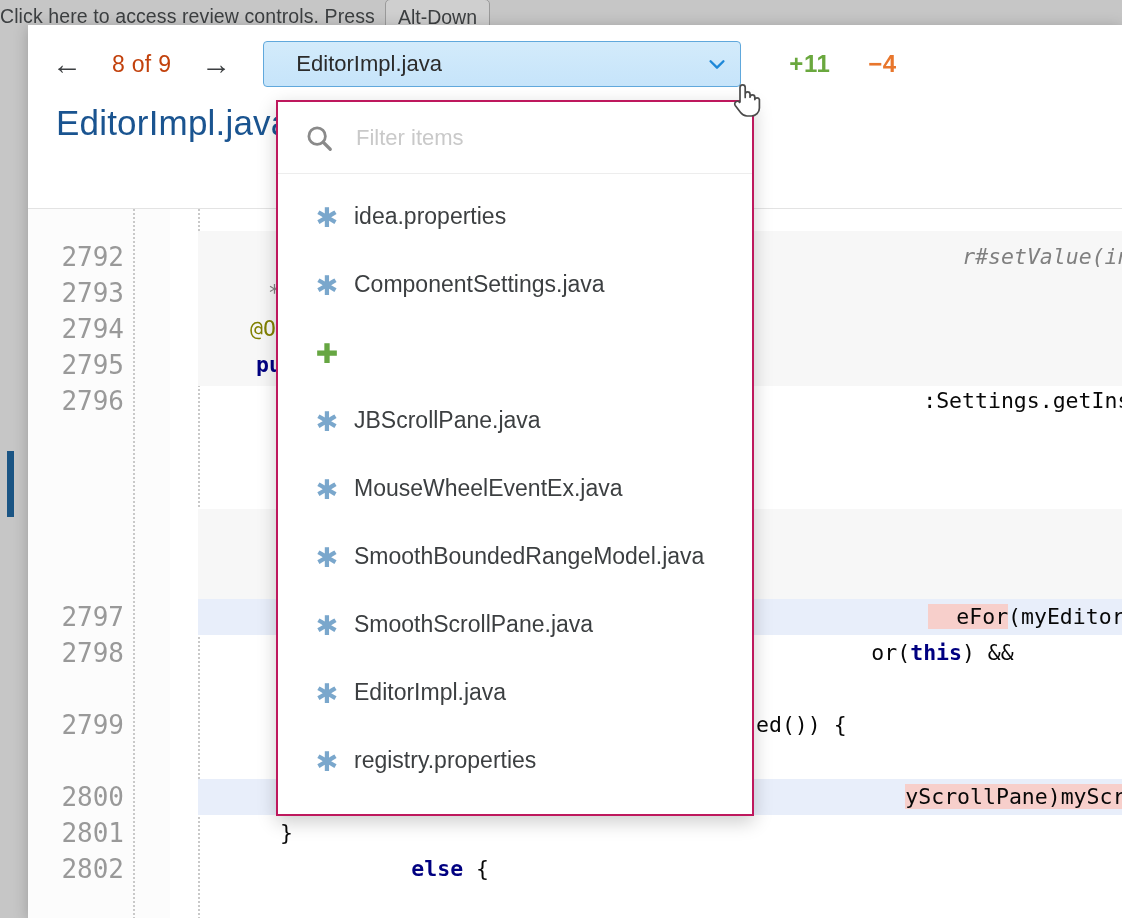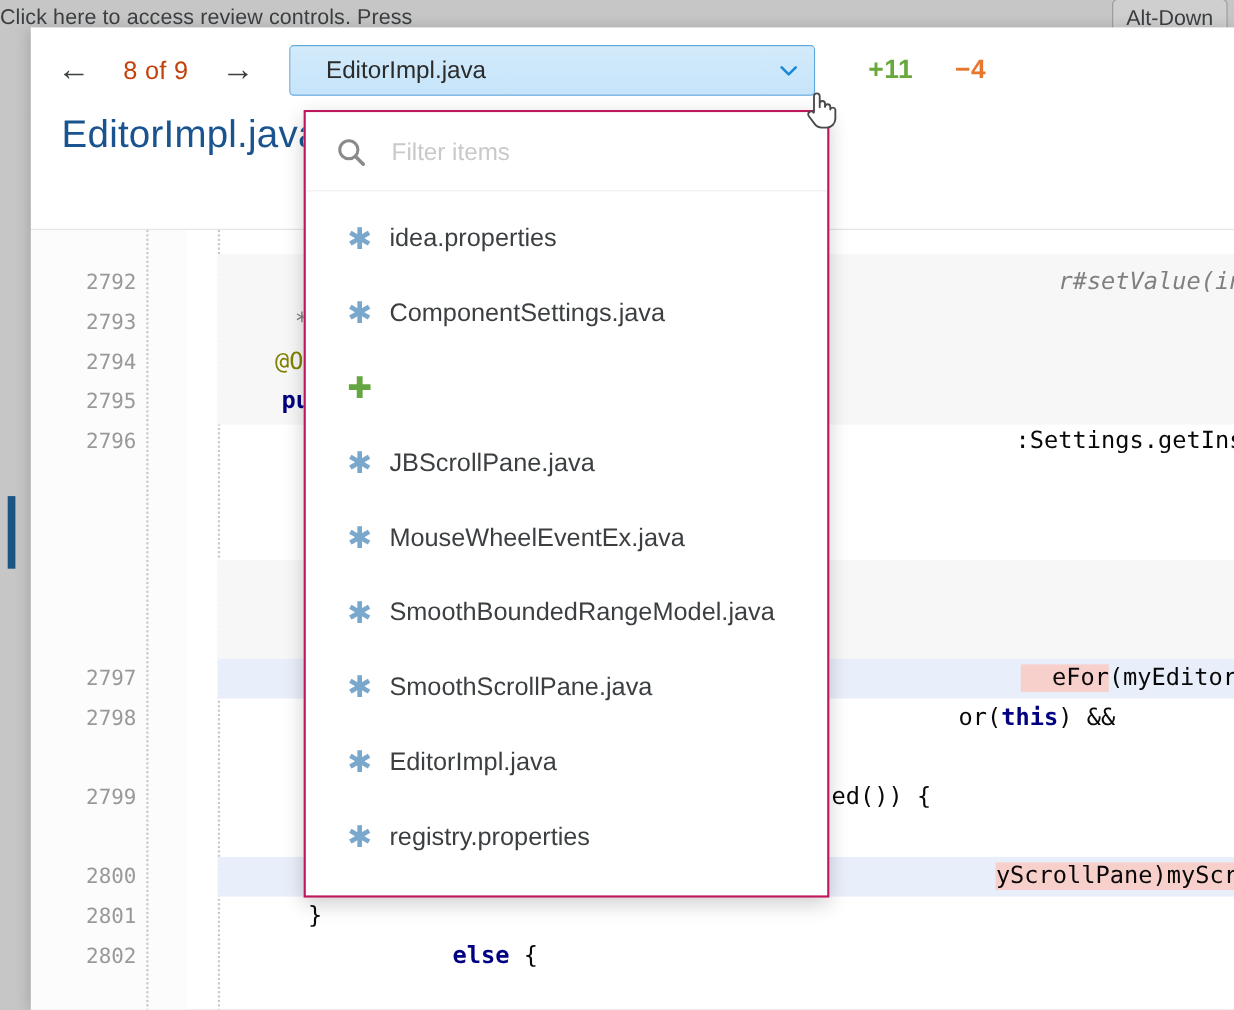--- a/index.html
+++ b/index.html
@@ -19,21 +19,21 @@
     background: #c6c6c6;
   }
 
   
   .review-banner {
     position: absolute;
     left: 0; top: 0;
     width: 1122px; height: 33px;
     display: flex;
     align-items: center;
-    justify-content: space-between;
+    justify-content: flex-start;
     padding-right: 6px;
     font-size: 19.5px;
     color: #3c3f41;
     background: #c6c6c6;
     white-space: nowrap;
     overflow: hidden;
   }
   .review-banner .banner-text { padding-right: 10px; letter-spacing: .1px; }
   .banner-key {
     border: 1px solid #9a9a9a;
@@ -174,21 +174,21 @@
     display: flex;
     align-items: center;
   }
   .line.changed .code-bg { background: #e8eefa; }
   .line-no {
     position: absolute;
     left: 0;
     width: 96px;
     text-align: right;
     font-family: "DejaVu Sans Mono", monospace;
-    font-size: 19px;
+    font-size: 26px;
     color: #999999;
     letter-spacing: 0;
   }
   .code-bg {
     position: absolute;
     left: 170px;
     width: 924px;
     height: 36px;
   }
   .code-text {

